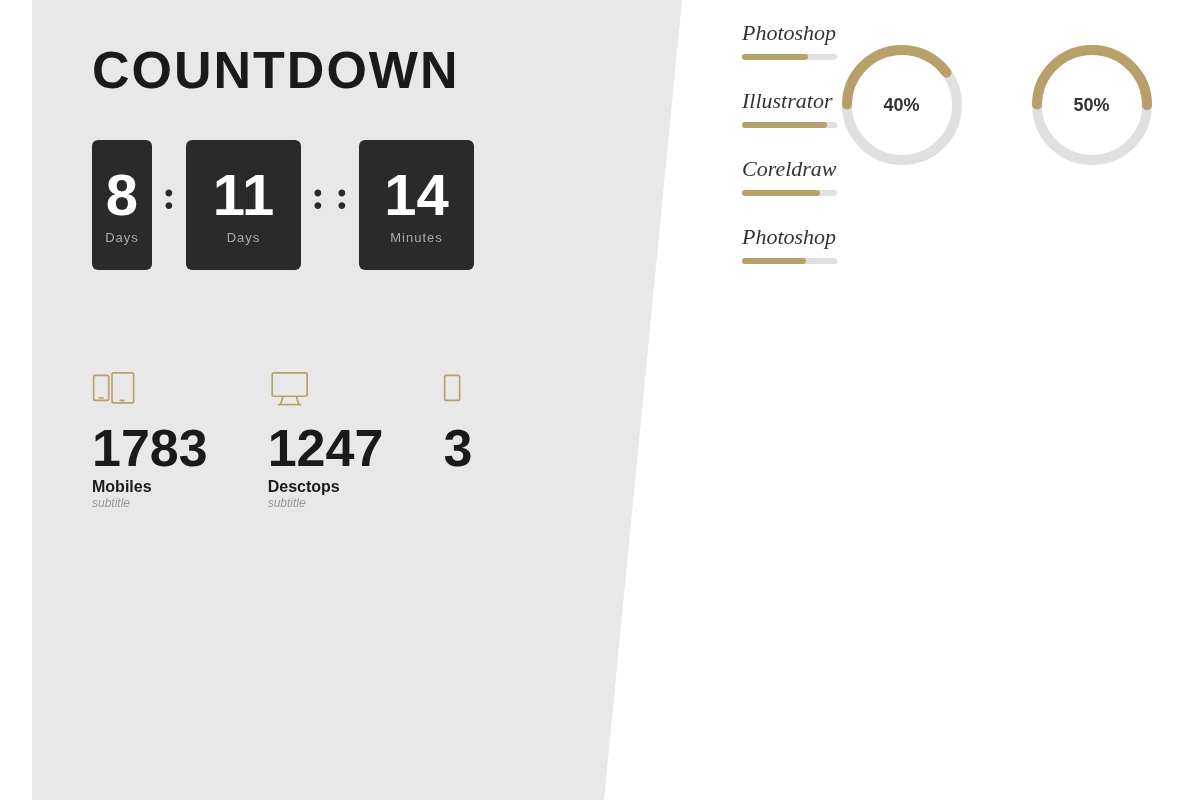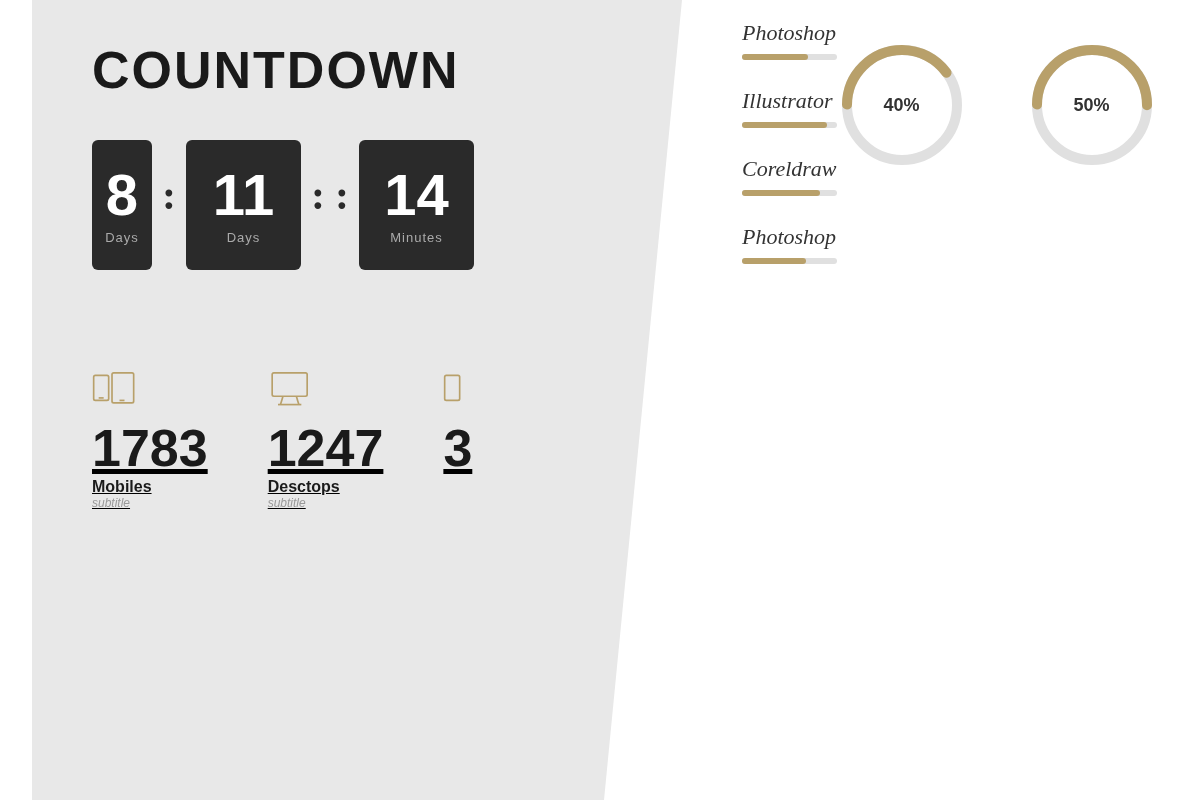--- a/index.html
+++ b/index.html
@@ -84,21 +84,20 @@
     .stats-section {
       display: flex;
       gap: 60px;
       margin-top: 100px;
     }
 
     .stat-item {
       display: flex;
       flex-direction: column;
       align-items: flex-start;
-      text-decoration: underline;
     }
 
     .stat-icon {
       color: #b8a06a;
       margin-bottom: 8px;
     }
 
     .stat-number {
       font-family: Arial Black, Arial, sans-serif;
       font-size: 52px;

